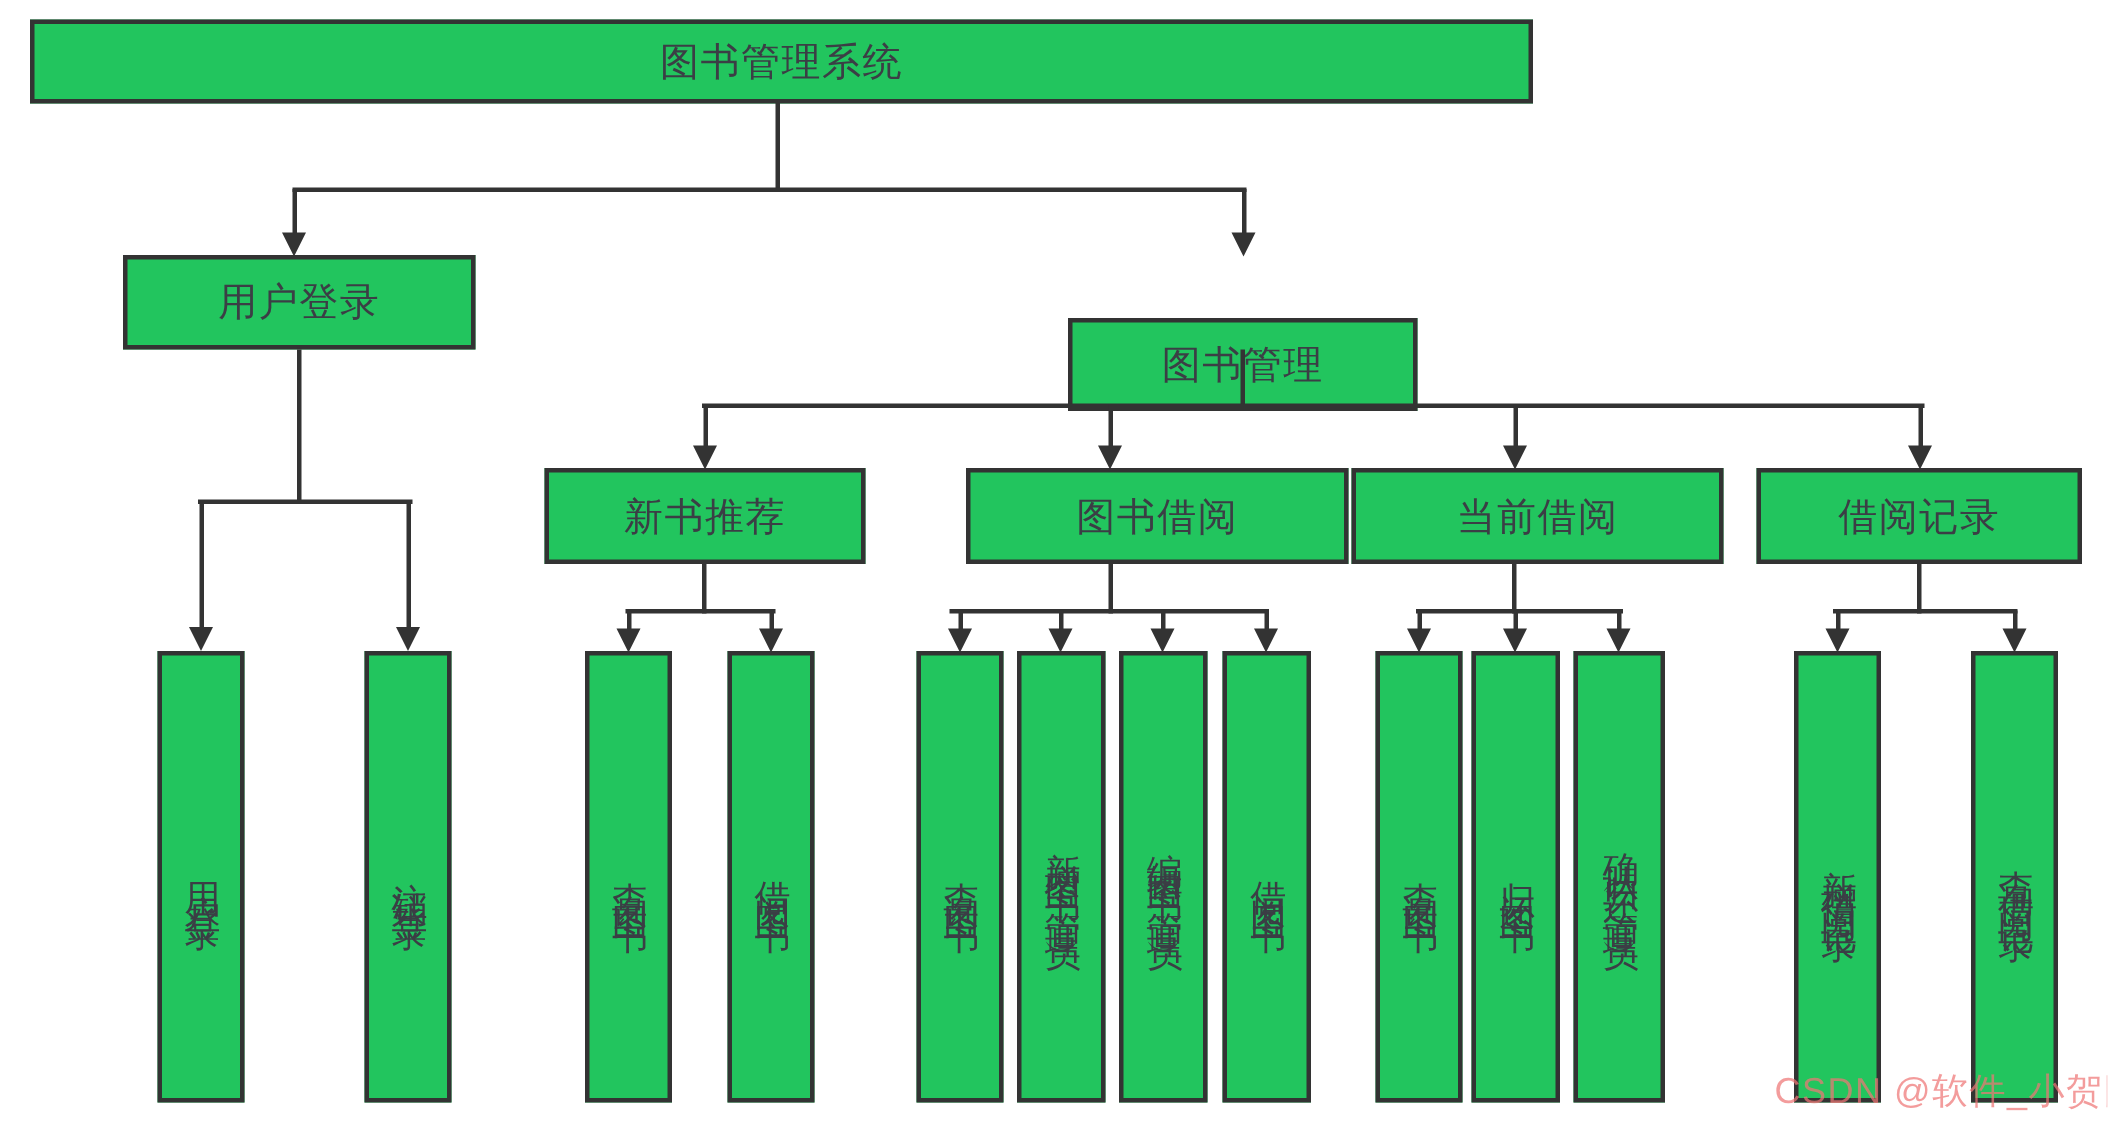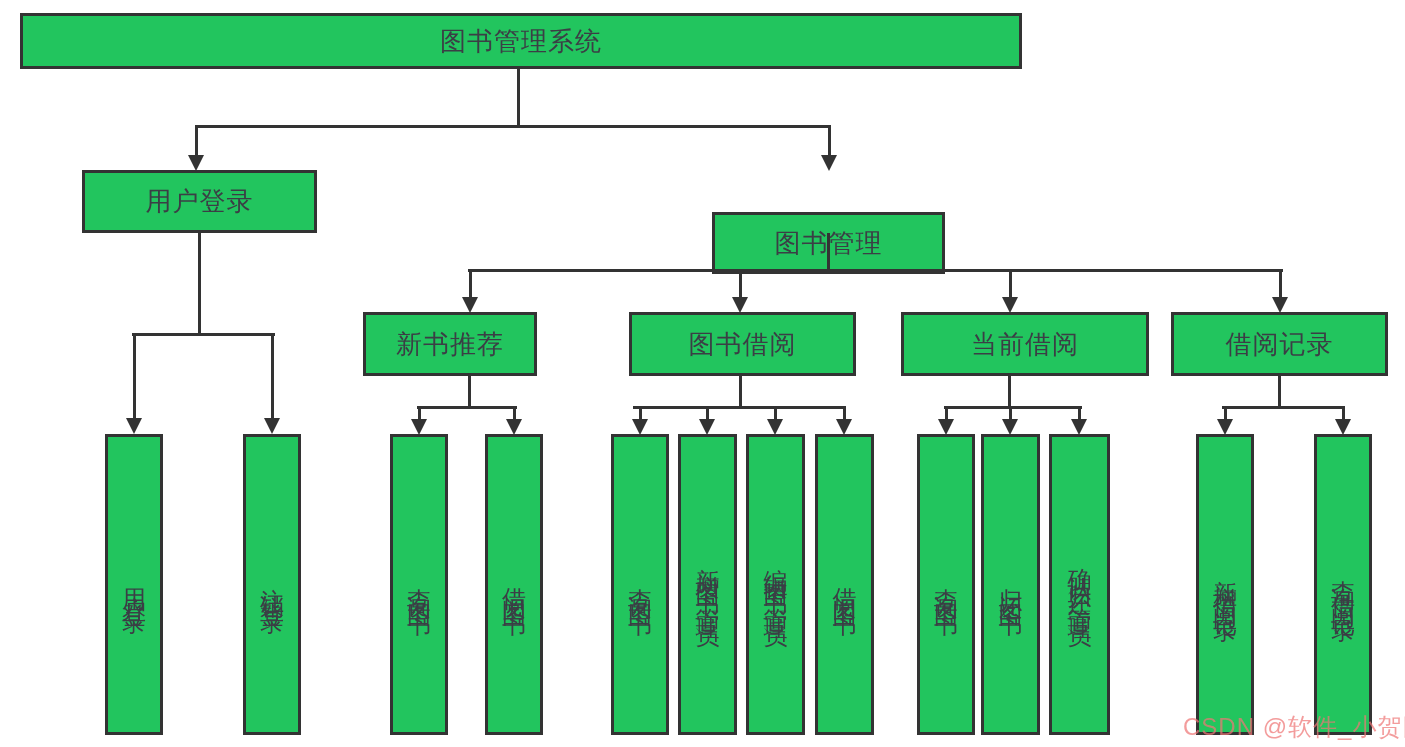--- a/index.html
+++ b/index.html
@@ -57,22 +57,22 @@
   <div class="drop" style="left:126px; top:334px; height:100px;"></div>
   <div class="drop" style="left:264px; top:334px; height:100px;"></div>
 
   <div class="line vline" style="left:827px; top:233px; height:39px;"></div>
   <div class="line hline" style="left:468px; top:269px; width:815px;"></div>
   <div class="drop" style="left:462px; top:270px; height:43px;"></div>
   <div class="drop" style="left:732px; top:270px; height:43px;"></div>
   <div class="drop" style="left:1002px; top:270px; height:43px;"></div>
   <div class="drop" style="left:1272px; top:270px; height:43px;"></div>
 
-  <div class="box hbox" style="left:363px; top:312px; width:174px; height:64px;">新书推荐</div>
-  <div class="box hbox" style="left:629px; top:312px; width:227px; height:64px;">图书借阅</div>
+  <div class="box hbox" style="left:363px; top:312px; width:214px; height:64px;">新书推荐</div>
+  <div class="box hbox" style="left:644px; top:312px; width:255px; height:64px;">图书借阅</div>
   <div class="box hbox" style="left:901px; top:312px; width:248px; height:64px;">当前借阅</div>
   <div class="box hbox" style="left:1171px; top:312px; width:217px; height:64px;">借阅记录</div>
 
   <div class="line vline" style="left:468px; top:376px; height:33px;"></div>
   <div class="line hline" style="left:417px; top:406px; width:100px;"></div>
   <div class="line vline" style="left:739px; top:376px; height:33px;"></div>
   <div class="line hline" style="left:633px; top:406px; width:213px;"></div>
   <div class="line vline" style="left:1008px; top:376px; height:33px;"></div>
   <div class="line hline" style="left:944px; top:406px; width:138px;"></div>
   <div class="line vline" style="left:1278px; top:376px; height:33px;"></div>

